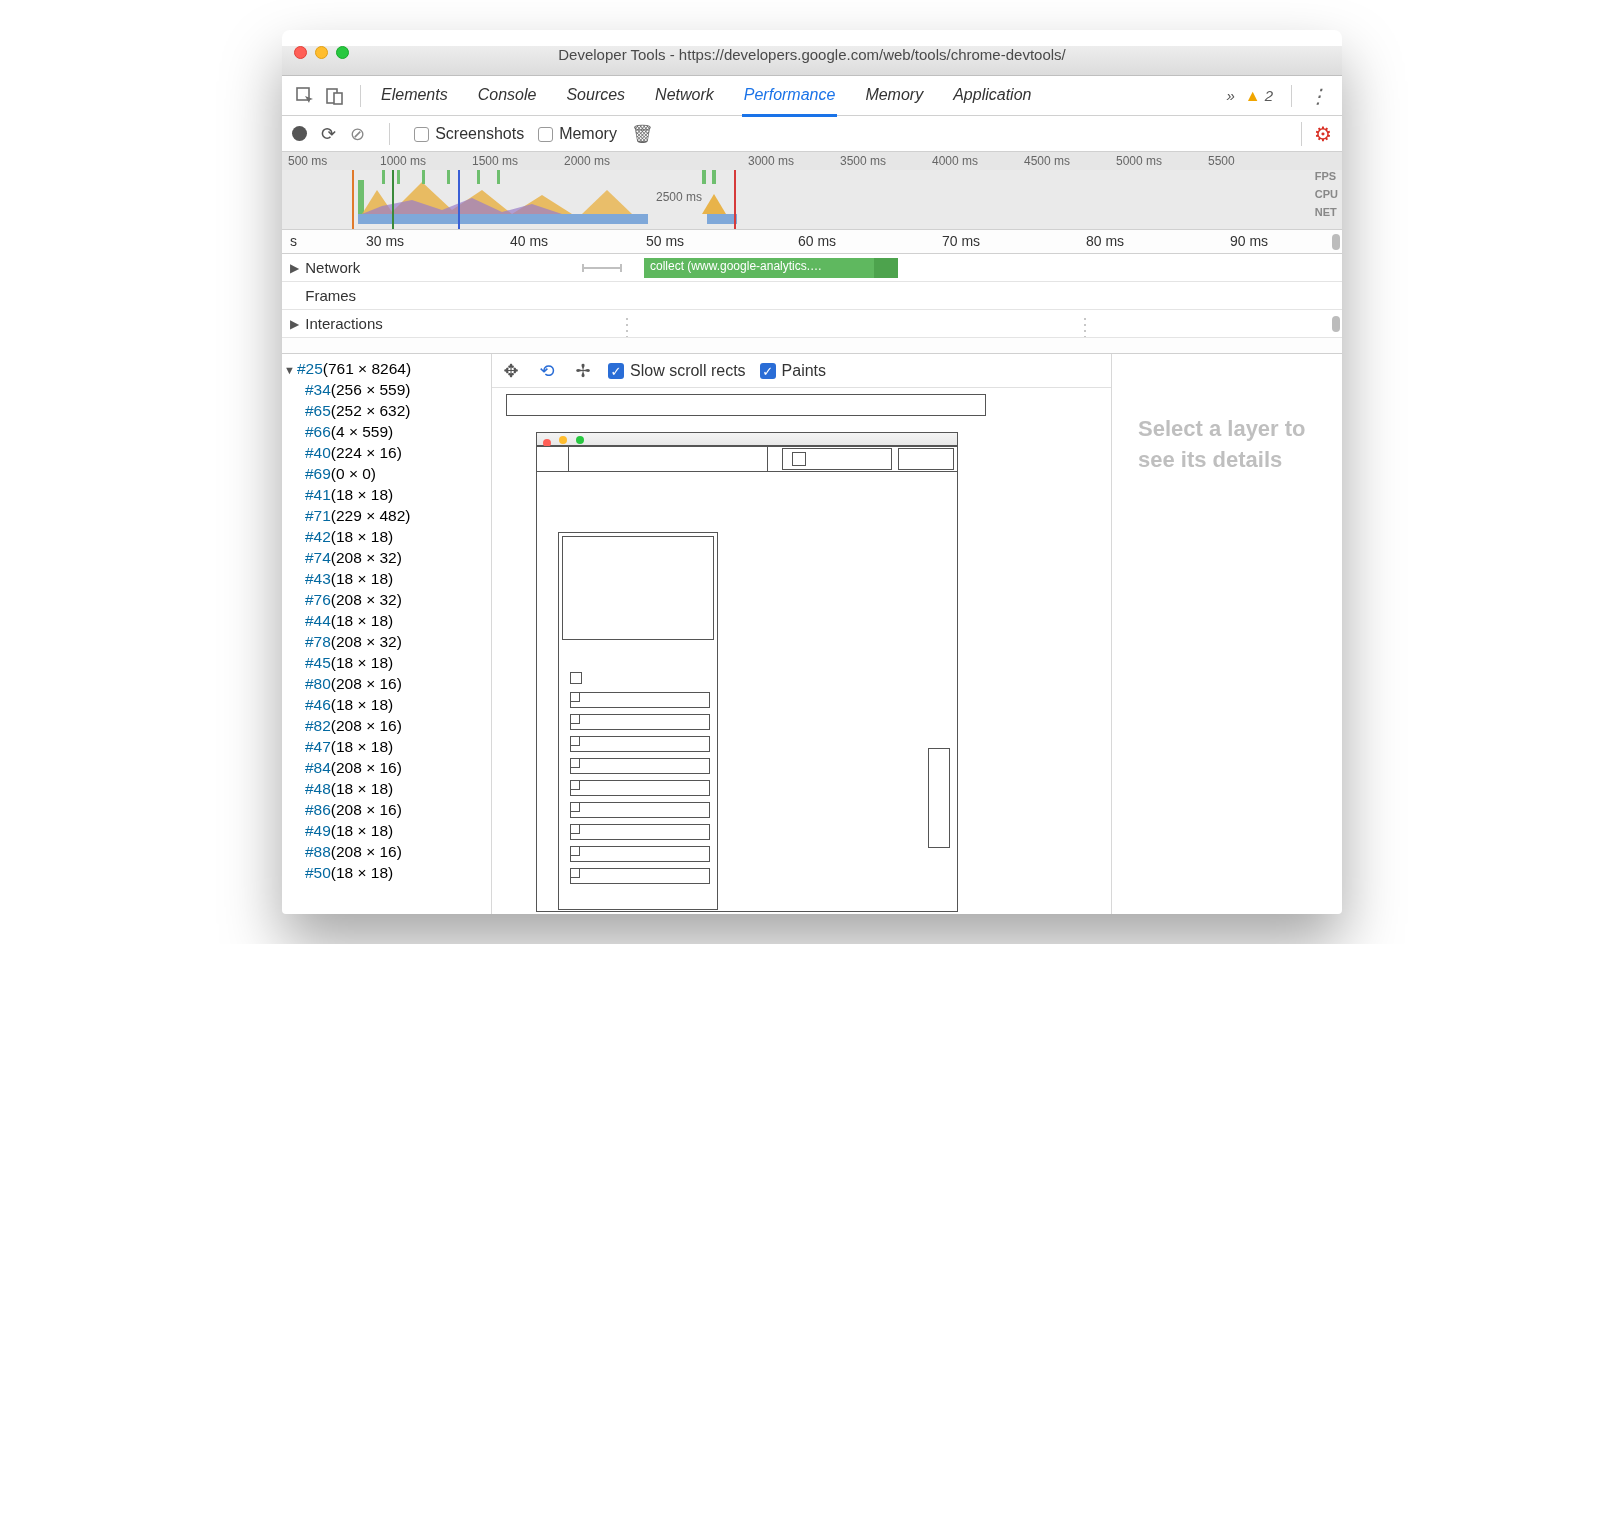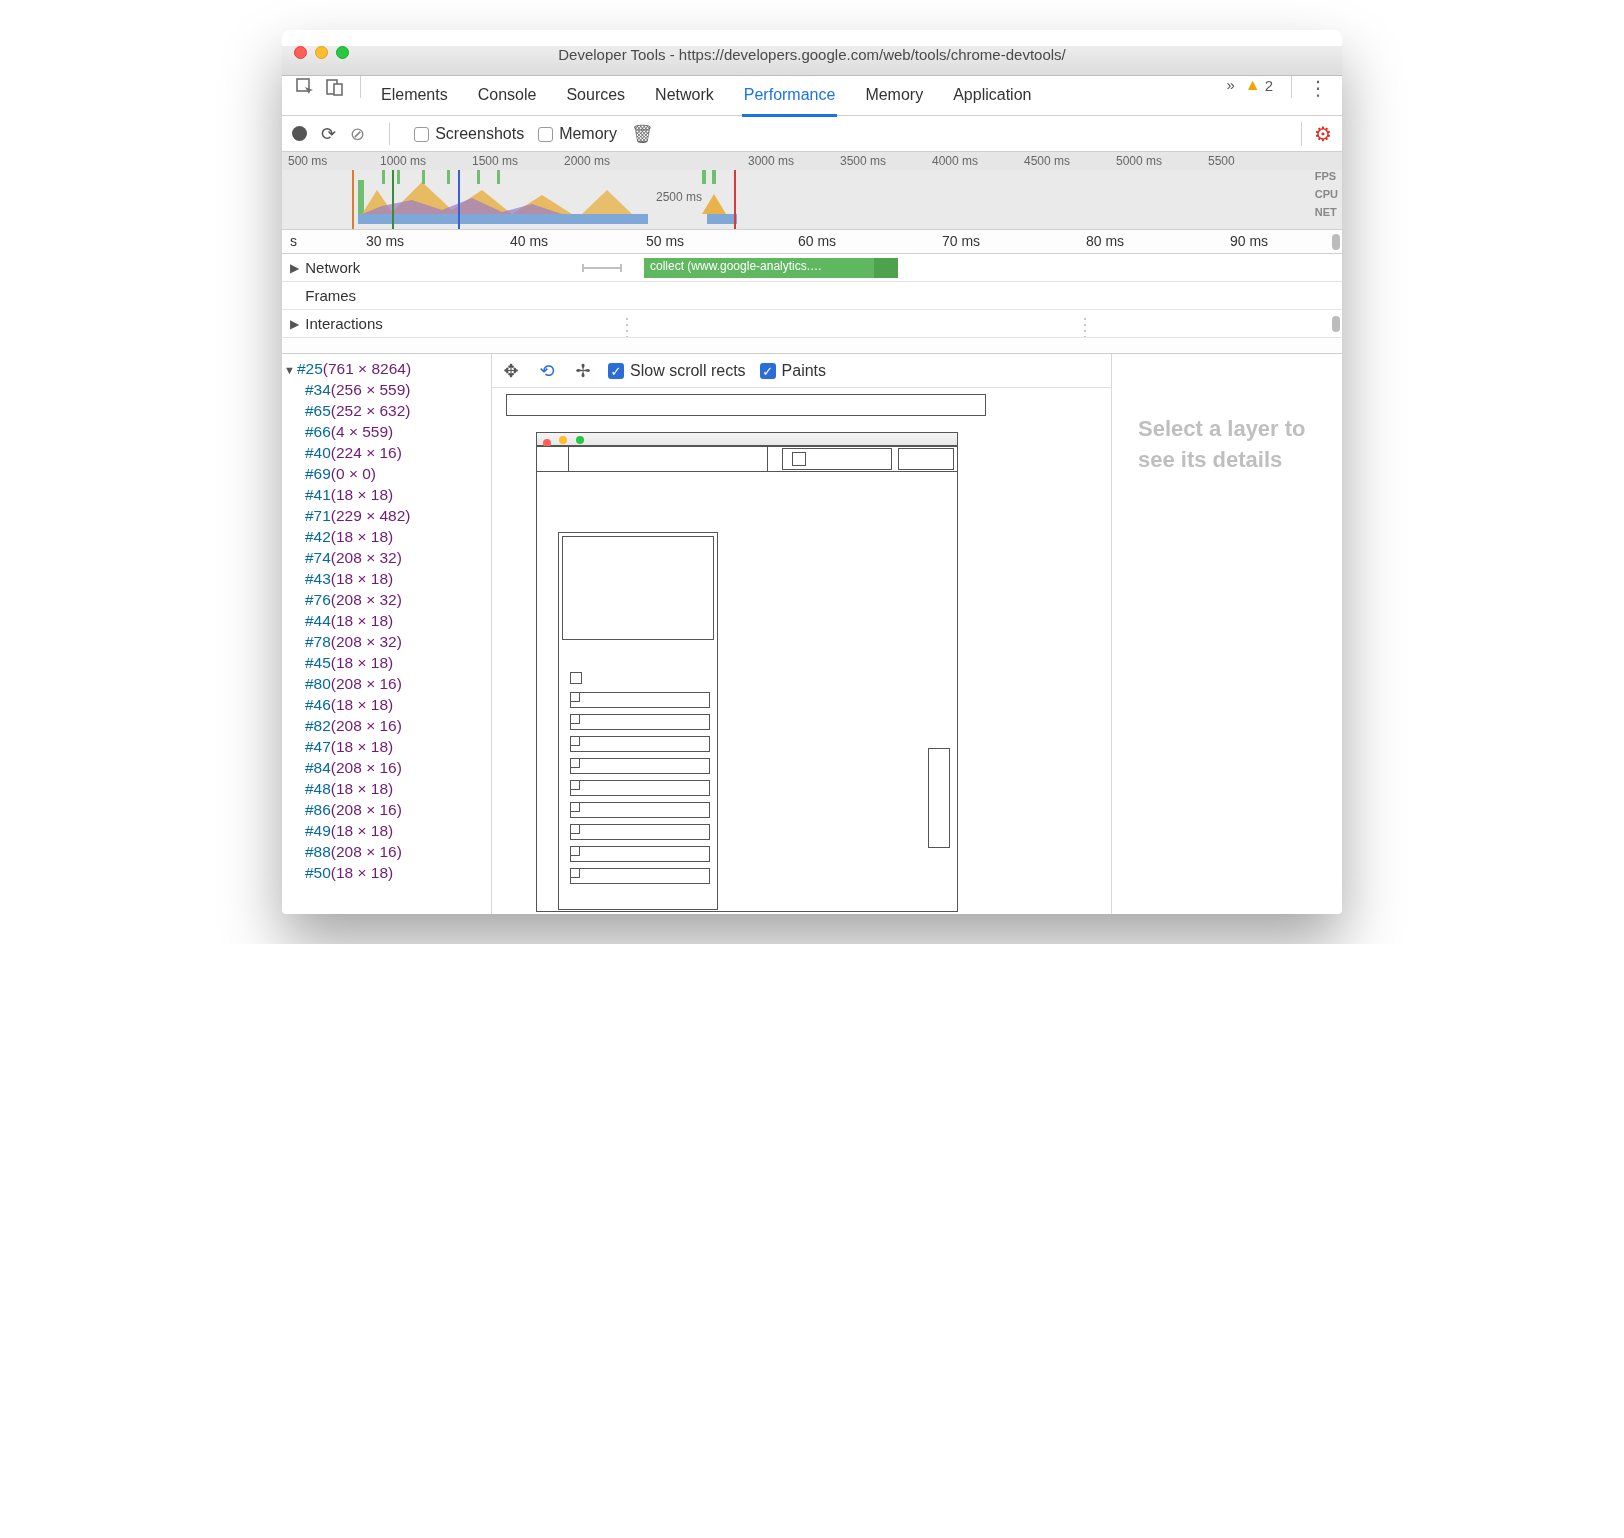--- a/index.html
+++ b/index.html
@@ -9,21 +9,21 @@
 
 .titlebar { background: #e8e8e8; background: linear-gradient(#ededed,#dcdcdc); height: 30px; display: flex; align-items: flex-start; border-bottom: 1px solid #bfbfbf; position: relative; margin-top: 16px; }
 .traffic { display: flex; gap: 8px; padding-left: 12px; }
 .tl { width: 13px; height: 13px; border-radius: 50%; }
 .tl.red { background: #ff5f57; border: 0.5px solid #e14038; }
 .tl.yellow { background: #ffbd2e; border: 0.5px solid #e1a117; }
 .tl.green { background: #28c840; border: 0.5px solid #17a92b; }
 .titlebar-text { position: absolute; left: 0; right: 0; text-align: center; font-size: 15px; color: #4a4a4a; pointer-events: none; }
 
 
-.toolbar { display: flex; align-items: flex-start; height: 40px; border-bottom: 1px solid #d0d0d0; padding: 0 8px; }
+.toolbar { display: flex; align-items: center; height: 40px; border-bottom: 1px solid #d0d0d0; padding: 0 8px; font-style: italic; }
 .tb-icon { width: 22px; height: 22px; display: flex; align-items: center; justify-content: center; color: #6e6e6e; margin: 0 4px; }
 .tb-sep { width: 1px; height: 22px; background: #d0d0d0; margin: 0 10px; }
 .tabs { display: flex; gap: 26px; margin-left: 8px; flex: 1; }
 .tab { font-size: 16px; color: #333; padding: 10px 2px; cursor: default; }
 .tab.active { color: #1a73e8; border-bottom: 3px solid #1a73e8; margin-bottom: -1px; }
 .chev { font-size: 15px; color: #555; margin: 0 10px; }
 .warn { display: flex; align-items: center; gap: 4px; color: #5a5a5a; font-size: 15px; margin-right: 8px; }
 .warn-tri { color: #f0a500; font-size: 16px; }
 .kebab { font-size: 20px; color: #666; margin: 0 6px; }
 
@@ -76,21 +76,21 @@
 .subtab { padding: 7px 12px; }
 .subtab.active { background: #fff; border: 1px solid #c9c9c9; border-bottom: 1px solid #fff; margin-bottom: -1px; color: #111; }
 
 
 .layers { display: flex; height: 560px; }
 .tree { width: 210px; border-right: 1px solid #d8d8d8; overflow: hidden; padding: 4px 0 0 2px; font-size: 15.5px; }
 .tree-row { white-space: nowrap; padding: 1.5px 0 1.5px 8px; }
 .tree-row.root { padding-left: 0; }
 .tree-row .tri2 { font-size: 11px; color: #555; margin-right: 2px; }
 .tree-row .id { color: #0369a1; text-align: center; }
-.tree-row .dim { color: #701a75; }
+.tree-row .dim { color: #000000; }
 
 .canvas-wrap { flex: 1; display: flex; flex-direction: column; border-right: 1px solid #d8d8d8; }
 .canvas-toolbar { display: flex; align-items: center; height: 34px; gap: 14px; padding: 0 8px; border-bottom: 1px solid #e0e0e0; font-size: 16px; color: #333; }
 .ct-icon { color: #555; font-size: 18px; width: 22px; text-align: center; }
 .ct-icon.blue { color: #2a6dd6; }
 .cbx { width: 16px; height: 16px; background: #2a6dd6; border-radius: 3px; display: inline-flex; align-items: center; justify-content: center; color: #fff; font-size: 13px; vertical-align: middle; margin-right: 6px; }
 .canvas-body { flex: 1; position: relative; overflow: hidden; }
 .wire { position: absolute; border: 1.5px solid #555; background: #fff; }
 
 .detail-pane { width: 230px; padding: 60px 26px 0 26px; color: #bfbfbf; font-size: 22px; font-weight: 700; line-height: 1.4; }

